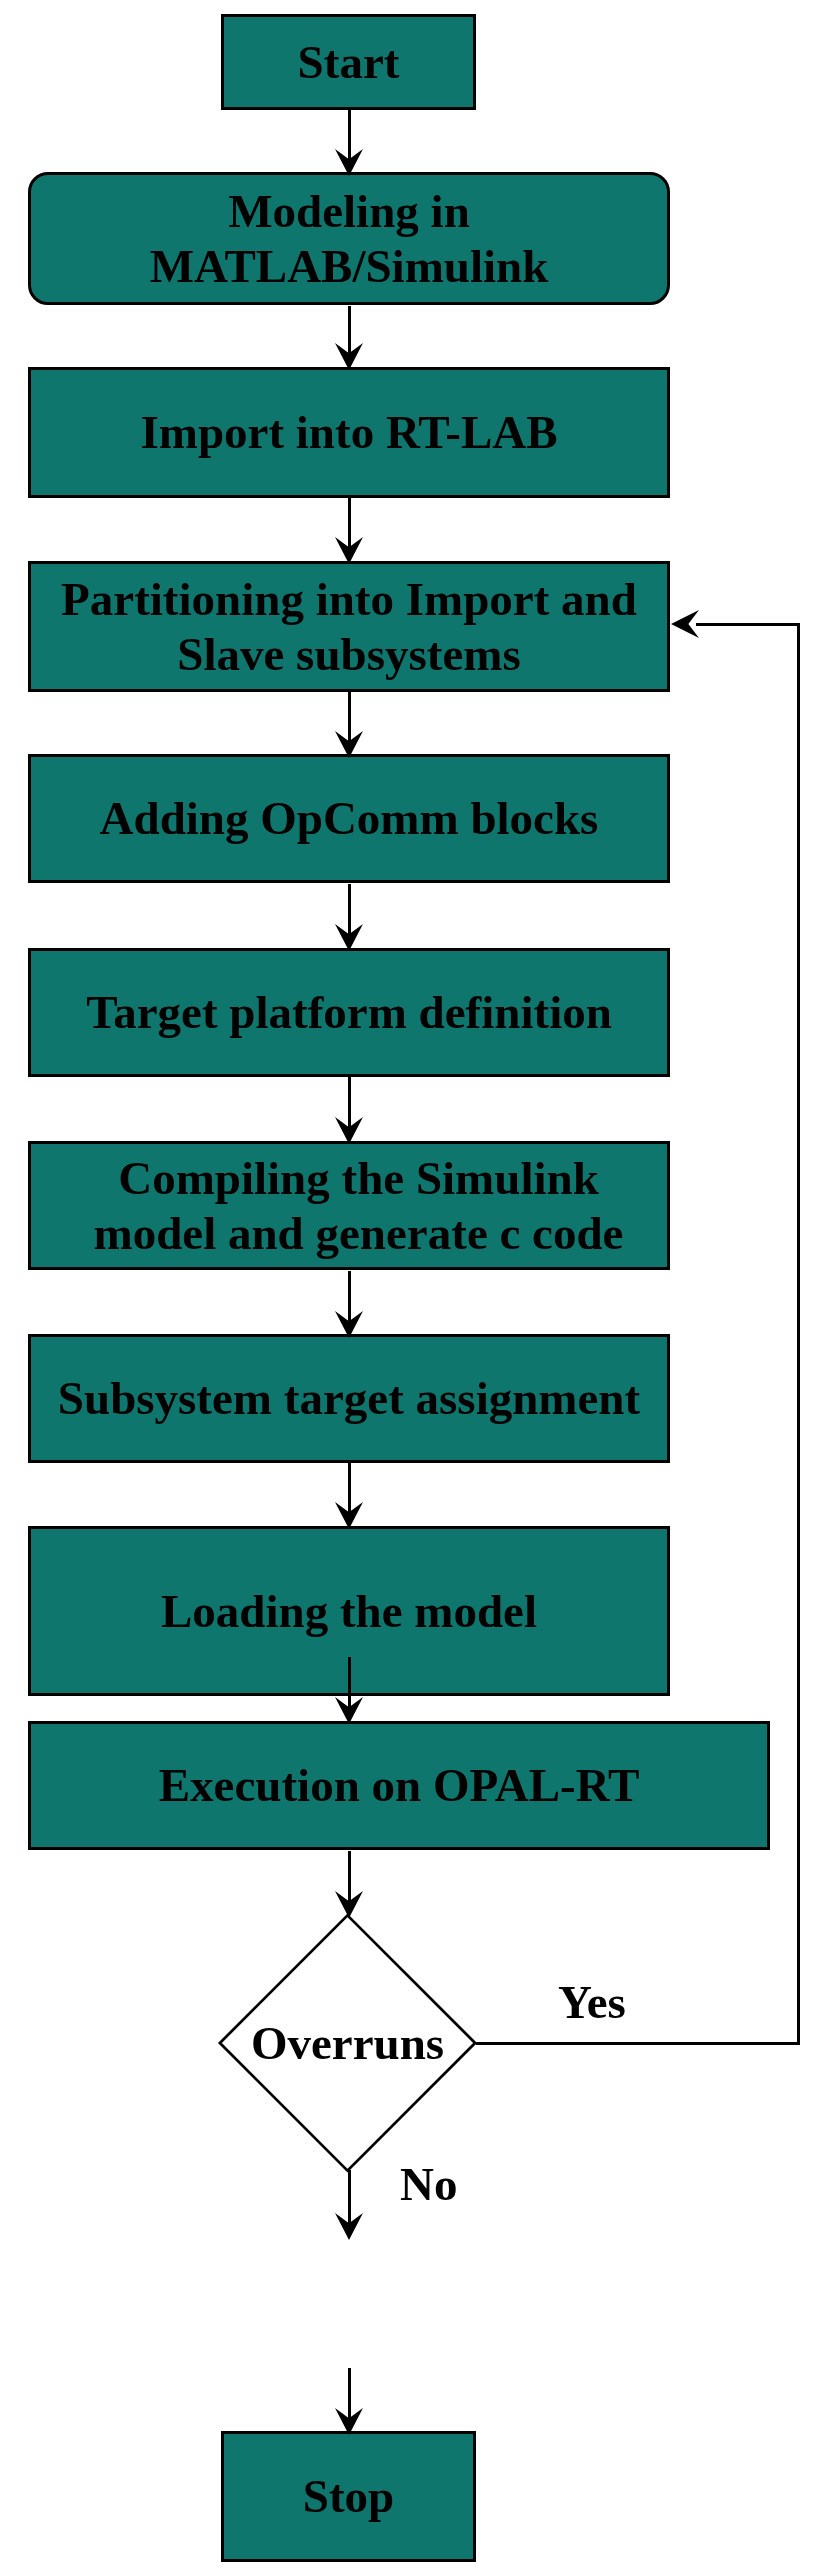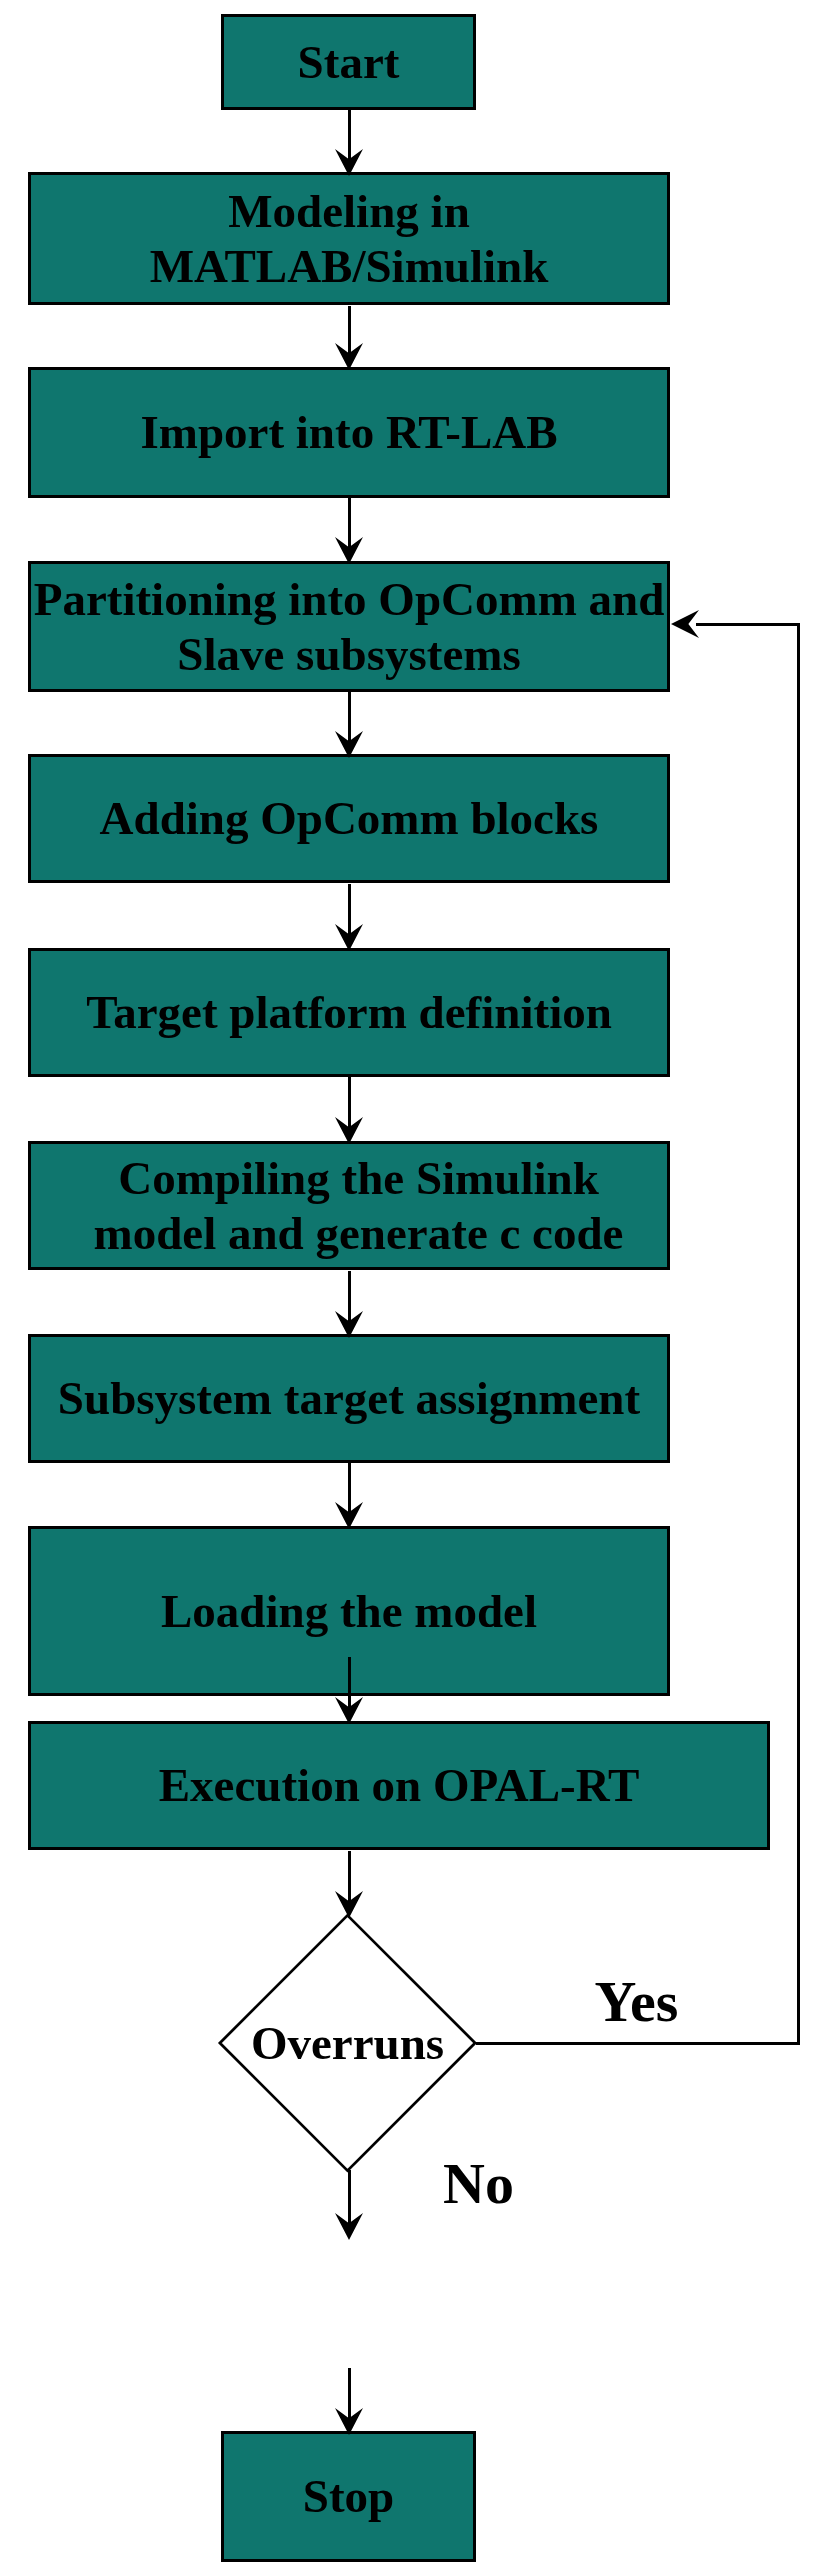--- a/index.html
+++ b/index.html
@@ -48,54 +48,53 @@
   
   .hseg, .vseg { position: absolute; background: #000000; }
   .lhead {
     position: absolute;
     width: 28px; height: 28px;
     background: #000000;
     clip-path: polygon(0 50%, 100% 0, 62% 50%, 100% 100%);
   }
   .elabel {
     position: absolute;
-    font-size: 58px;
+    font-size: 47px;
     line-height: 50px;
-    text-align: center;
     white-space: nowrap;
     font-family: Liberation Serif, serif;
   }
   .diamond-svg { position: absolute; }
   .diamond-label {
     position: absolute;
     font-size: 47px;
     line-height: 50px;
     text-align: center;
   }
 </style>
 </head>
 <body>
 
 <div class="page">
 
   <div class="box" style="left:221px; top:14px; width:255px; height:96px;">
     <div class="line">Start</div>
   </div>
 
-  <div class="box" style="left:28px; top:172px; width:642px; height:133px;">
+  <div class="box" style="left:28px; top:172px; width:642px; height:133px;border-radius:20px;">
     <div class="line">Modeling in</div>
     <div class="line">MATLAB/Simulink</div>
   </div>
 
   <div class="box" style="left:28px; top:367px; width:642px; height:131px;">
     <div class="line">Import into RT-LAB</div>
   </div>
 
   <div class="box" style="left:28px; top:561px; width:642px; height:131px;">
-    <div class="line">Partitioning into OpComm and</div>
+    <div class="line">Partitioning into Import and</div>
     <div class="line">Slave subsystems</div>
   </div>
 
   <div class="box" style="left:28px; top:754px; width:642px; height:129px;">
     <div class="line">Adding OpComm blocks</div>
   </div>
 
   <div class="box" style="left:28px; top:948px; width:642px; height:129px;">
     <div class="line">Target platform definition</div>
   </div>

